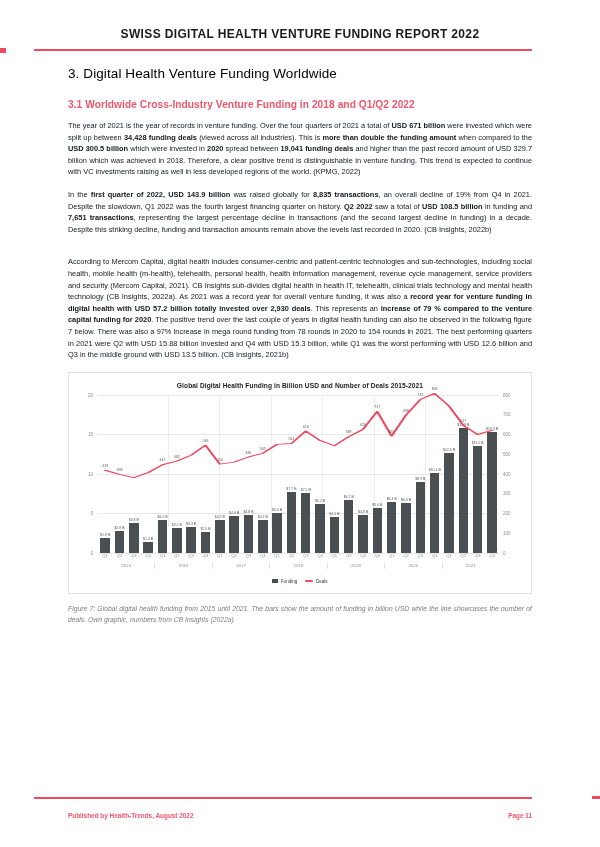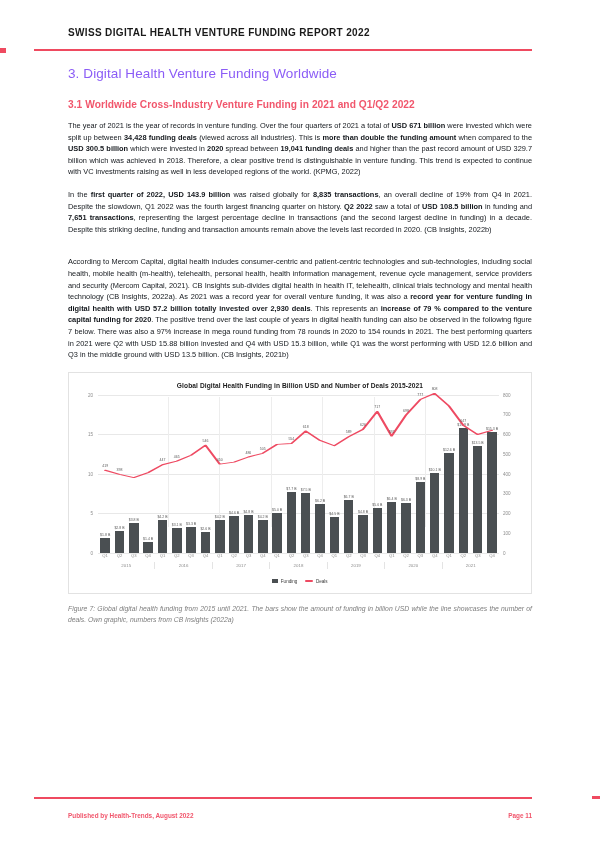--- a/index.html
+++ b/index.html
@@ -24,33 +24,33 @@
   }
   .edge-left .tick {
     position:absolute; left:0; width:6px; height:5px; background:#ef4a60;
   }
 
   
   .header {
     position:absolute; left:68px; top:27px; width:464px;
   }
   .header-title {
-    font-size:10px; font-weight:bold; letter-spacing:0.35px;
-    color:#1a1a1a; text-transform:uppercase;
+    font-size:12px; font-weight:bold; letter-spacing:0.35px;
+    color:#1a1a1a; text-transform:uppercase;text-align:center;
   }
   .header-rule {
     position:absolute; left:34px; top:49px; width:498px; height:2.2px;
     background:#ef4a60;
   }
 
   
   .content { position:absolute; left:68px; top:66px; width:464px; }
 
   h1.sec {
-    font-size:13.5px; font-weight:normal; color:#8b5cf6;
+    font-size:13.5px; font-weight:normal; color:#000000;
     margin:0 0 18px 0; letter-spacing:0.1px;
   }
   h2.subsec {
     font-size:10.2px; font-weight:bold; color:#f1566c;
     margin:0 0 10px 0; letter-spacing:0.05px;
   }
   p.body {
     font-size:7.4px; line-height:11.6px; text-align:justify;
     margin:0 0 11px 0; color:#14181d;
   }
@@ -159,21 +159,21 @@
 
   <div class="header">
     <div class="header-title">SWISS DIGITAL HEALTH VENTURE FUNDING REPORT 2022</div>
   </div>
   <div class="header-rule"></div>
 
   <div class="content">
 
     <h1 class="sec">3. Digital Health Venture Funding Worldwide</h1>
 
-    <h2 class="subsec">3.1 Worldwide Cross-Industry Venture Funding in 2021 and Q1/Q2 2022</h2>
+    <h2 class="subsec">3.1 Worldwide Cross-Industry Venture Funding in 2018 and Q1/Q2 2022</h2>
 
     <p class="body">The year of 2021 is the year of records in venture funding. Over the four quarters of 2021 a total of <b>USD 671 billion</b> were invested which were split up between <b>34,428 funding deals</b> (viewed across all industries). This is <b>more than double the funding amount</b> when compared to the <b>USD 300.5 billion</b> which were invested in <b>2020</b> spread between <b>19,041 funding deals</b> and higher than the past record amount of USD 329.7 billion which was achieved in 2018. Therefore, a clear positive trend is distinguishable in venture funding. This trend is expected to continue with VC investments raising as well in less developed regions of the world. (KPMG, 2022)</p>
     <p class="body">In the <b>first quarter of 2022, USD 143.9 billion</b> was raised globally for <b>8,835 transactions</b>, an overall decline of 19% from Q4 in 2021. Despite the slowdown, Q1 2022 was the fourth largest financing quarter on history. <b>Q2 2022</b> saw a total of <b>USD 108.5 billion</b> in funding and <b>7,651 transactions</b>, representing the largest percentage decline in transactions (and the second largest decline in funding) in a decade. Despite this striking decline, funding and transaction amounts remain above the levels last recorded in 2020. (CB Insights, 2022b)</p>
 
     <div class="gap-lg"></div>
 
 
     <p class="body">According to Mercom Capital, digital health includes consumer-centric and patient-centric technologies and sub-technologies, including social health, mobile health (m-health), telehealth, personal health, health information management, revenue cycle management, service providers and security (Mercom Capital, 2021). CB Insights sub-divides digital health in health IT, telehealth, clinical trials technology and mental health technology (CB Insights, 2022a). As 2021 was a record year for overall venture funding, it was also a <b>record year for venture funding in digital health with USD 57.2 billion totally invested over 2,930 deals</b>. This represents an <b>increase of 79 % compared to the venture capital funding for 2020</b>. The positive trend over the last couple of years in digital health funding can also be observed in the following figure 7 below. There was also a 97% increase in mega round funding from 78 rounds in 2020 to 154 rounds in 2021. The best performing quarters in 2021 were Q2 with USD 15.88 billion invested and Q4 with USD 15.3 billion, while Q1 was the worst performing with USD 12.6 billion and Q3 in the middle ground with USD 13.5 billion. (CB Insights, 2021b)</p>
 
     <div class="figure-box">

